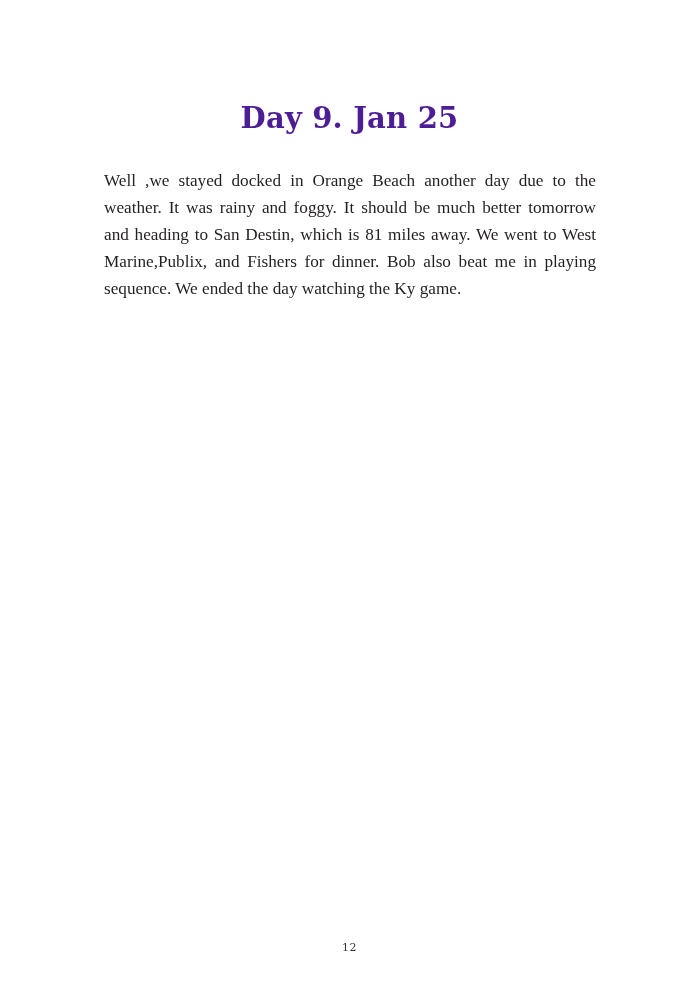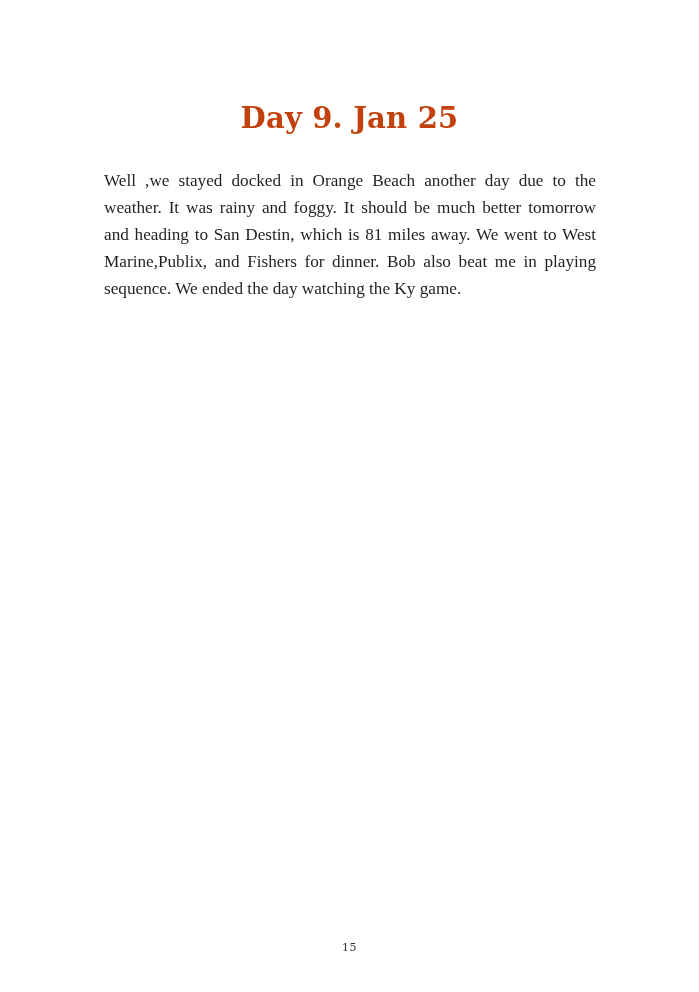--- a/index.html
+++ b/index.html
@@ -26,21 +26,21 @@
   .page-title {
     position: absolute;
     top: 82px;
     left: 0;
     width: 699px;
     text-align: center;
     font-family: "DejaVu Serif", serif;
     font-weight: bold;
     font-size: 29px;
     letter-spacing: 0.2px;
-    color: #c2410c;
+    color: #4c1d95;
   }
   .body-text {
     position: absolute;
     top: 150px;
     left: 104px;
     width: 492px;
     font-family: Liberation Serif, serif;
     font-size: 17.2px;
     line-height: 27px;
     color: #231f20;
@@ -60,14 +60,14 @@
   }
 </style>
 </head>
 <body>
 
 <div class="page">
   <h1 class="page-title">Day 9. Jan 25</h1>
 
   <p class="body-text">Well ,we stayed docked in Orange Beach another day due to the weather.  It was rainy and foggy.  It should be much better tomorrow and heading to San Destin, which is 81 miles away. We went to West Marine,Publix, and Fishers for dinner. Bob also beat me in playing sequence. We ended the day watching the Ky game.</p>
 
-  <div class="page-number">15</div>
+  <div class="page-number">12</div>
 </div>
 
 </body></html>

